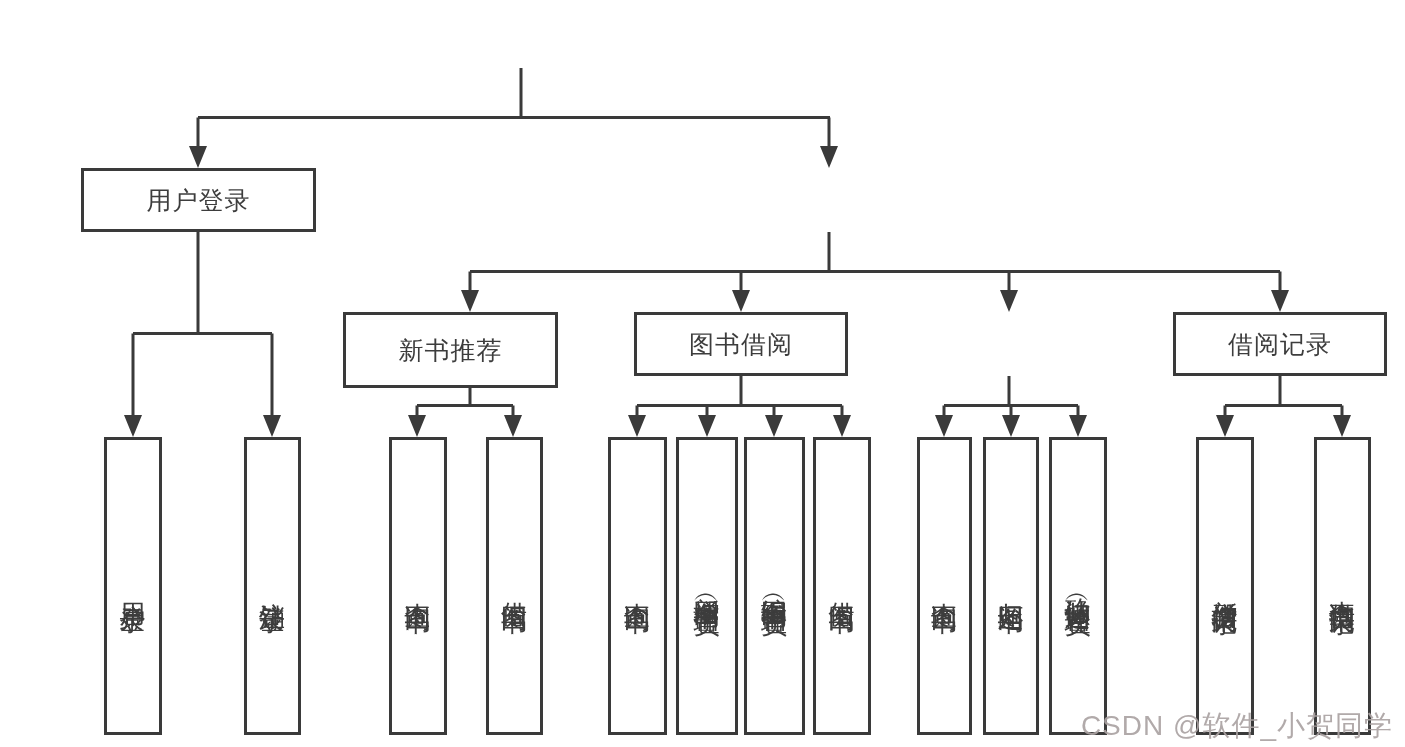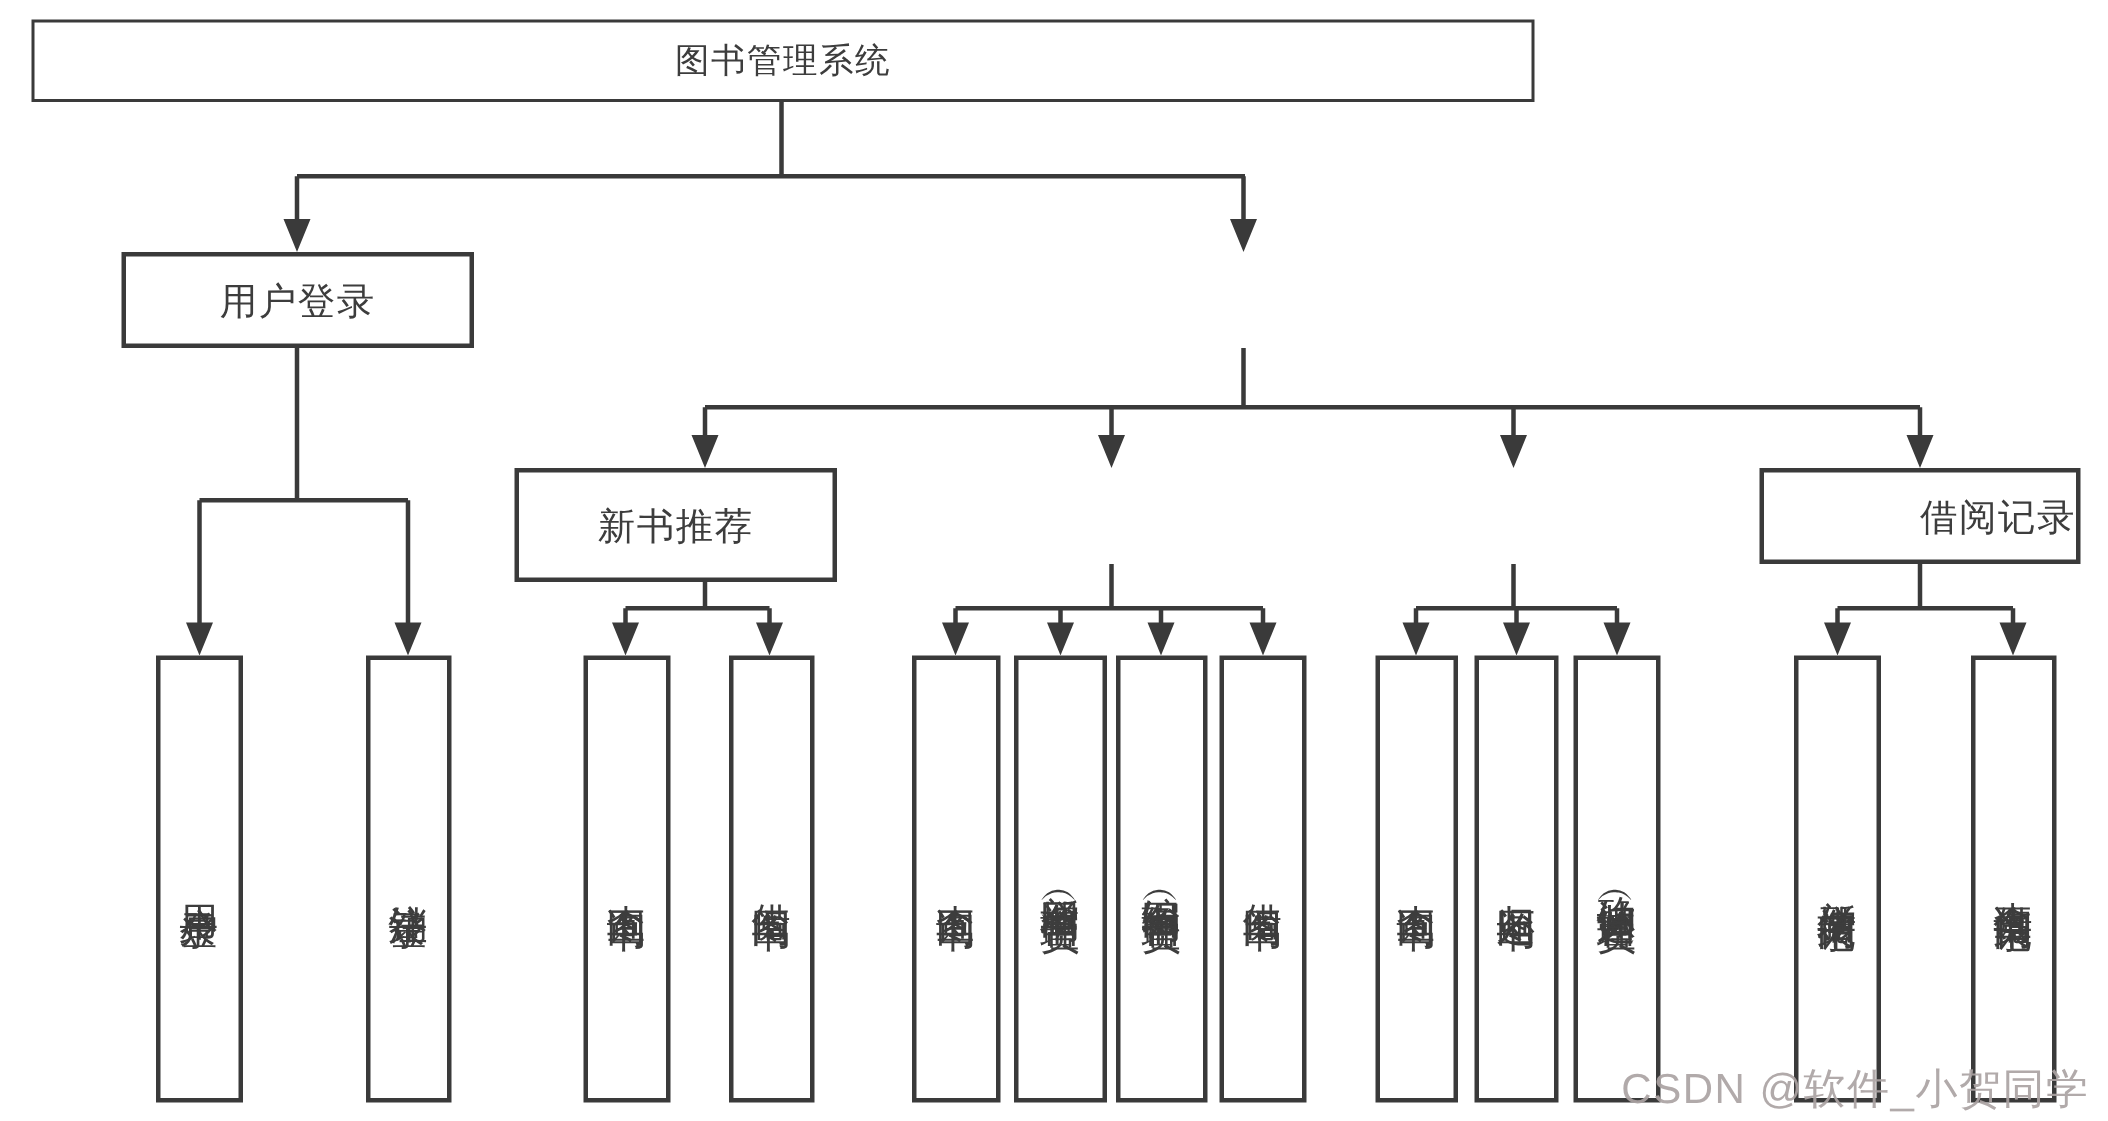--- a/index.html
+++ b/index.html
@@ -44,32 +44,32 @@
 
     <path fill="#3a3a3a" d="M189 146 L207 146 L198 168 Z M820 146 L838 146 L829 168 Z"></path>
     <path fill="#3a3a3a" d="M124 415 L142 415 L133 437 Z M263 415 L281 415 L272 437 Z"></path>
     <path fill="#3a3a3a" d="M461 290 L479 290 L470 312 Z M732 290 L750 290 L741 312 Z M1000 290 L1018 290 L1009 312 Z M1271 290 L1289 290 L1280 312 Z"></path>
     <path fill="#3a3a3a" d="M408 415 L426 415 L417 437 Z M504 415 L522 415 L513 437 Z"></path>
     <path fill="#3a3a3a" d="M628 415 L646 415 L637 437 Z M698 415 L716 415 L707 437 Z M765 415 L783 415 L774 437 Z M833 415 L851 415 L842 437 Z"></path>
     <path fill="#3a3a3a" d="M935 415 L953 415 L944 437 Z M1002 415 L1020 415 L1011 437 Z M1069 415 L1087 415 L1078 437 Z"></path>
     <path fill="#3a3a3a" d="M1216 415 L1234 415 L1225 437 Z M1333 415 L1351 415 L1342 437 Z"></path>
   </svg>
 
-  <div class="box-h box-root" style="left:21px;top:13px;width:1002px;height:55px;">
-    <span>图书管理系统</span>
-  </div>
 
   <div class="box-h" style="left:81px;top:168px;width:235px;height:64px;">
     <span>用户登录</span>
   </div>
 
   <div class="box-h" style="left:343px;top:312px;width:215px;height:76px;">
     <span>新书推荐</span>
   </div>
-  <div class="box-h" style="left:1173px;top:312px;width:214px;height:64px;justify-content:flex-end;">
+  <div class="box-h" style="left:634px;top:312px;width:214px;height:64px;">
+    <span>图书借阅</span>
+  </div>
+  <div class="box-h" style="left:1173px;top:312px;width:214px;height:64px;">
     <span>借阅记录</span>
   </div>
 
   <div class="box-v" style="left:104px;width:58px;">
     <span class="vtext">用户登录</span>
   </div>
   <div class="box-v" style="left:244px;width:57px;">
     <span class="vtext">注销登录</span>
   </div>
 

